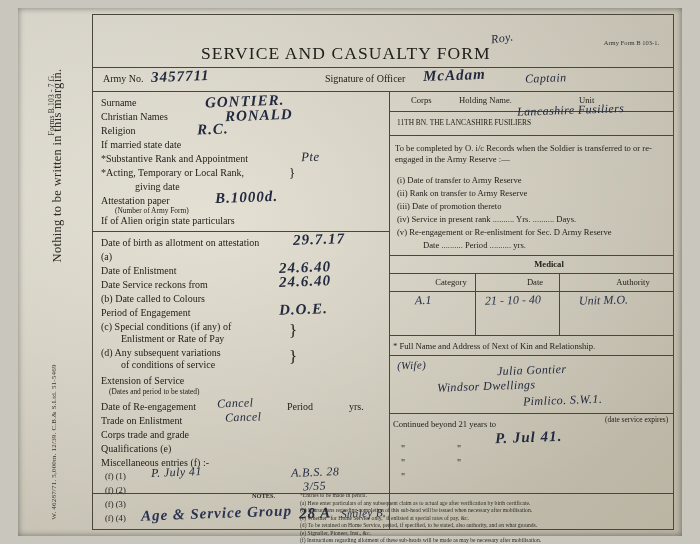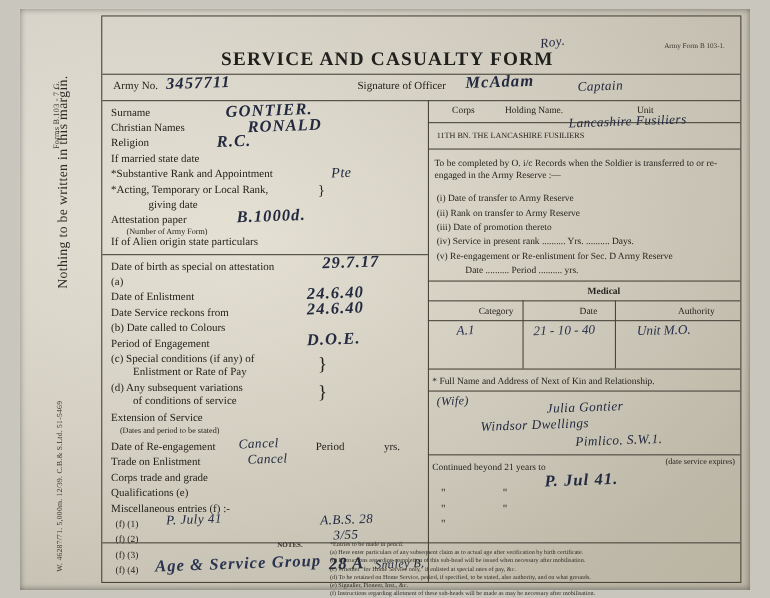--- a/index.html
+++ b/index.html
@@ -14,21 +14,21 @@
          pointer-events:none;}
   
   .leftstrip{position:absolute;left:18px;top:8px;width:96px;height:528px;}
   .vert-note{position:absolute;left:-86px;top:150px;width:250px;transform:rotate(-90deg);
              transform-origin:center center;text-align:center;font-size:12.5px;letter-spacing:.3px;color:#2c2a24;}
   .vert-small{position:absolute;left:-52px;top:92px;width:170px;transform:rotate(-90deg);
              transform-origin:center center;text-align:center;font-size:7.5px;color:#3a372f;letter-spacing:.2px;}
   .vert-bottom{position:absolute;left:-44px;top:430px;width:160px;transform:rotate(-90deg);
              transform-origin:center center;text-align:center;font-size:7px;color:#3a372f;letter-spacing:.2px;}
   .formborder{position:absolute;left:92px;top:14px;width:580px;height:514px;border:1.4px solid #4a463c;}
-  .title{position:absolute;left:108px;top:28px;width:330px;font-size:17.5px;font-weight:bold;
+  .title{position:absolute;left:108px;top:28px;width:330px;font-size:17.5px;font-weight:normal;
          letter-spacing:1.1px;color:#20201c;font-family:"Liberation Serif",serif;}
   .armyformno{position:absolute;right:14px;top:24px;font-size:6.5px;color:#3a372f;text-align:right;}
   .lbl{position:absolute;font-size:10px;color:#24221c;white-space:nowrap;}
   .lbl.sm{font-size:8.6px;}
   .lbl.xs{font-size:7.4px;}
   .hw{position:absolute;font-family:"Liberation Serif",serif;font-style:italic;color:#232a40;
       font-size:13px;letter-spacing:.4px;transform:rotate(-2deg);}
   .hw.big{font-size:15px;font-weight:bold;letter-spacing:1px;}
   .hline{position:absolute;border-bottom:1px solid #4a463c;}
   .vline{position:absolute;border-left:1px solid #4a463c;}
@@ -86,21 +86,21 @@
     <div class="lbl" style="left:42px;top:166px;">giving date</div>
 
     <div class="lbl" style="left:8px;top:180px;">Attestation paper</div>
     <div class="hw big" style="left:122px;top:174px;">B.1000d.</div>
     <div class="lbl xs" style="left:22px;top:191px;">(Number of Army Form)</div>
 
     <div class="lbl" style="left:8px;top:200px;">If of Alien origin state particulars</div>
 
     <div class="hline" style="left:0;top:216px;width:296px;"></div>
 
-    <div class="lbl" style="left:8px;top:222px;">Date of birth as special on attestation</div>
+    <div class="lbl" style="left:8px;top:222px;">Date of birth as allotment on attestation</div>
     <div class="hw big" style="left:200px;top:216px;">29.7.17</div>
     <div class="lbl" style="left:8px;top:236px;">(a)</div>
 
     <div class="lbl" style="left:8px;top:250px;">Date of Enlistment</div>
     <div class="hw big" style="left:186px;top:244px;">24.6.40</div>
 
     <div class="lbl" style="left:8px;top:264px;">Date Service reckons from</div>
     <div class="hw big" style="left:186px;top:258px;">24.6.40</div>
 
     <div class="lbl" style="left:8px;top:278px;">(b) Date called to Colours</div>

